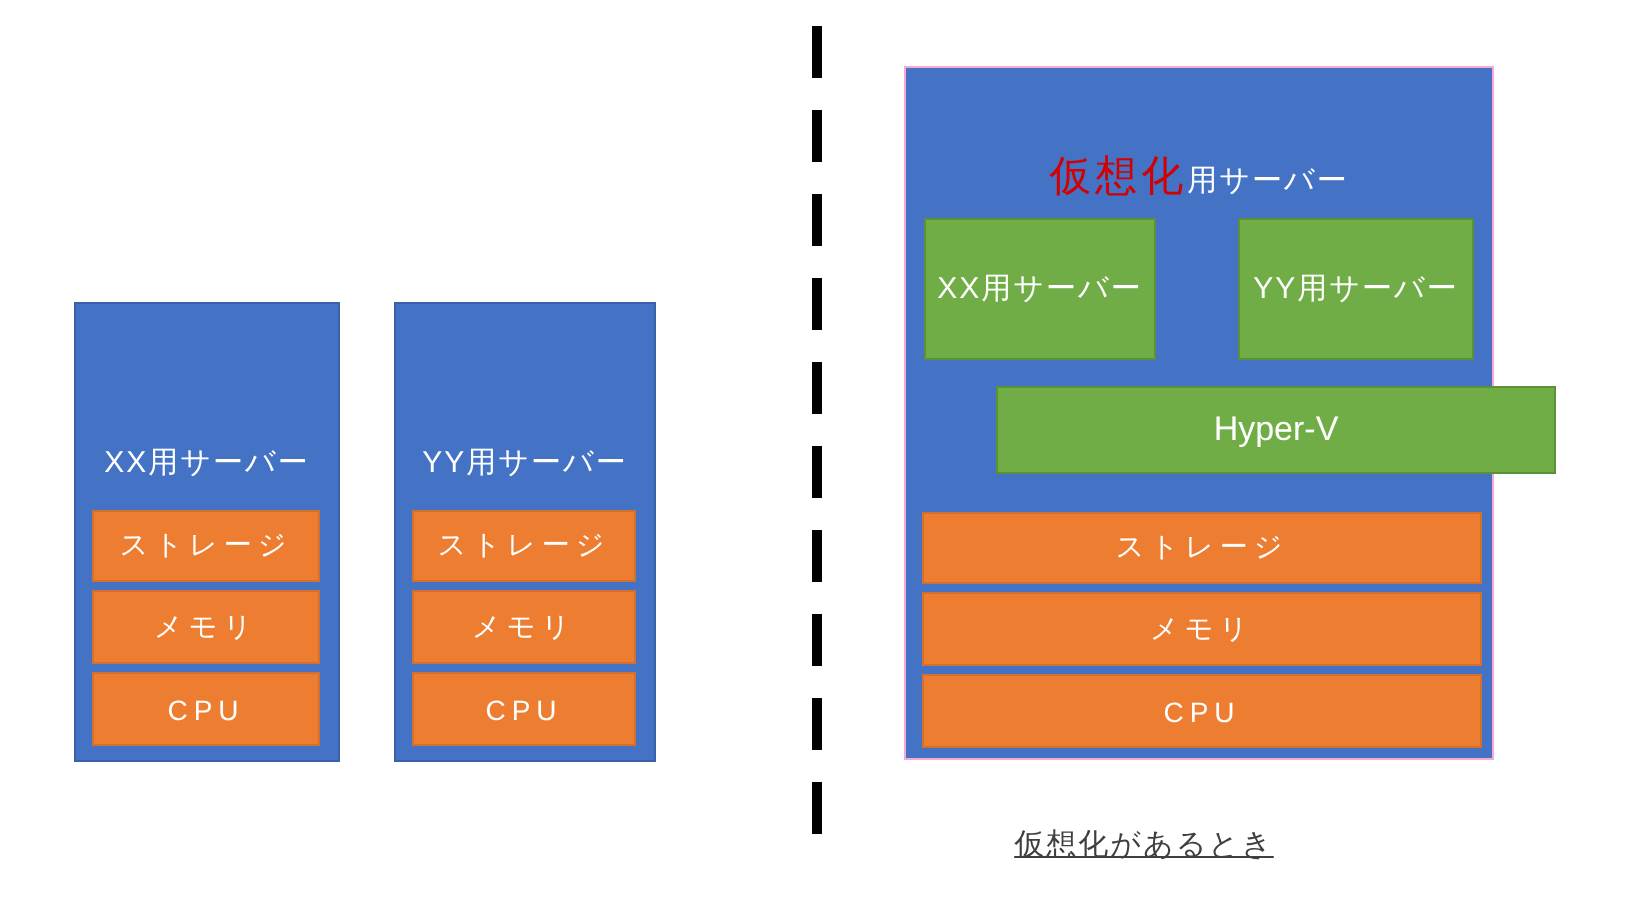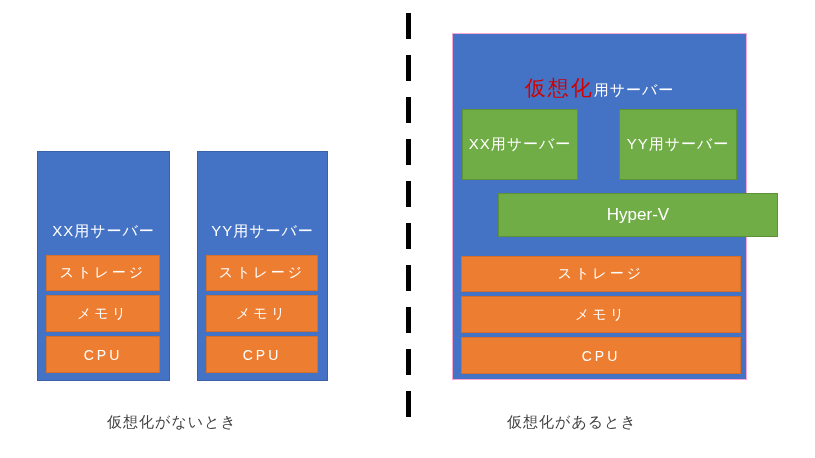--- a/index.html
+++ b/index.html
@@ -62,21 +62,21 @@
   .h1 { top:222px; height:36px; }
   .h2 { top:262px; height:37px; }
   .h3 { top:303px; height:37px; }
 
   
   .caption {
     position:absolute; top:413px; width:300px; text-align:center;
     color:#3f3f3f; font-size:15px; letter-spacing:1px; white-space:nowrap;
   }
   .caption.left  { left:22px; }
-  .caption.right { left:422px; }
+  .caption.right { left:422px;text-decoration:underline; }
 </style>
 </head>
 <body>
 
 <div class="canvas">
 
   <div class="server-box xx">
     <div class="server-label">XX用サーバー</div>
     <div class="component c1">ストレージ</div>
     <div class="component c2">メモリ</div>
@@ -97,16 +97,15 @@
       <span class="hl">仮想化</span><span class="rest">用サーバー</span>
     </div>
     <div class="green vm xx">XX用サーバー</div>
     <div class="green vm yy">YY用サーバー</div>
     <div class="green hypervisor">Hyper-V</div>
     <div class="hcomp h1">ストレージ</div>
     <div class="hcomp h2">メモリ</div>
     <div class="hcomp h3">CPU</div>
   </div>
 
-  <div class="caption left">仮想化がないとき</div>
   <div class="caption right">仮想化があるとき</div>
 
 </div>
 
 </body></html>

